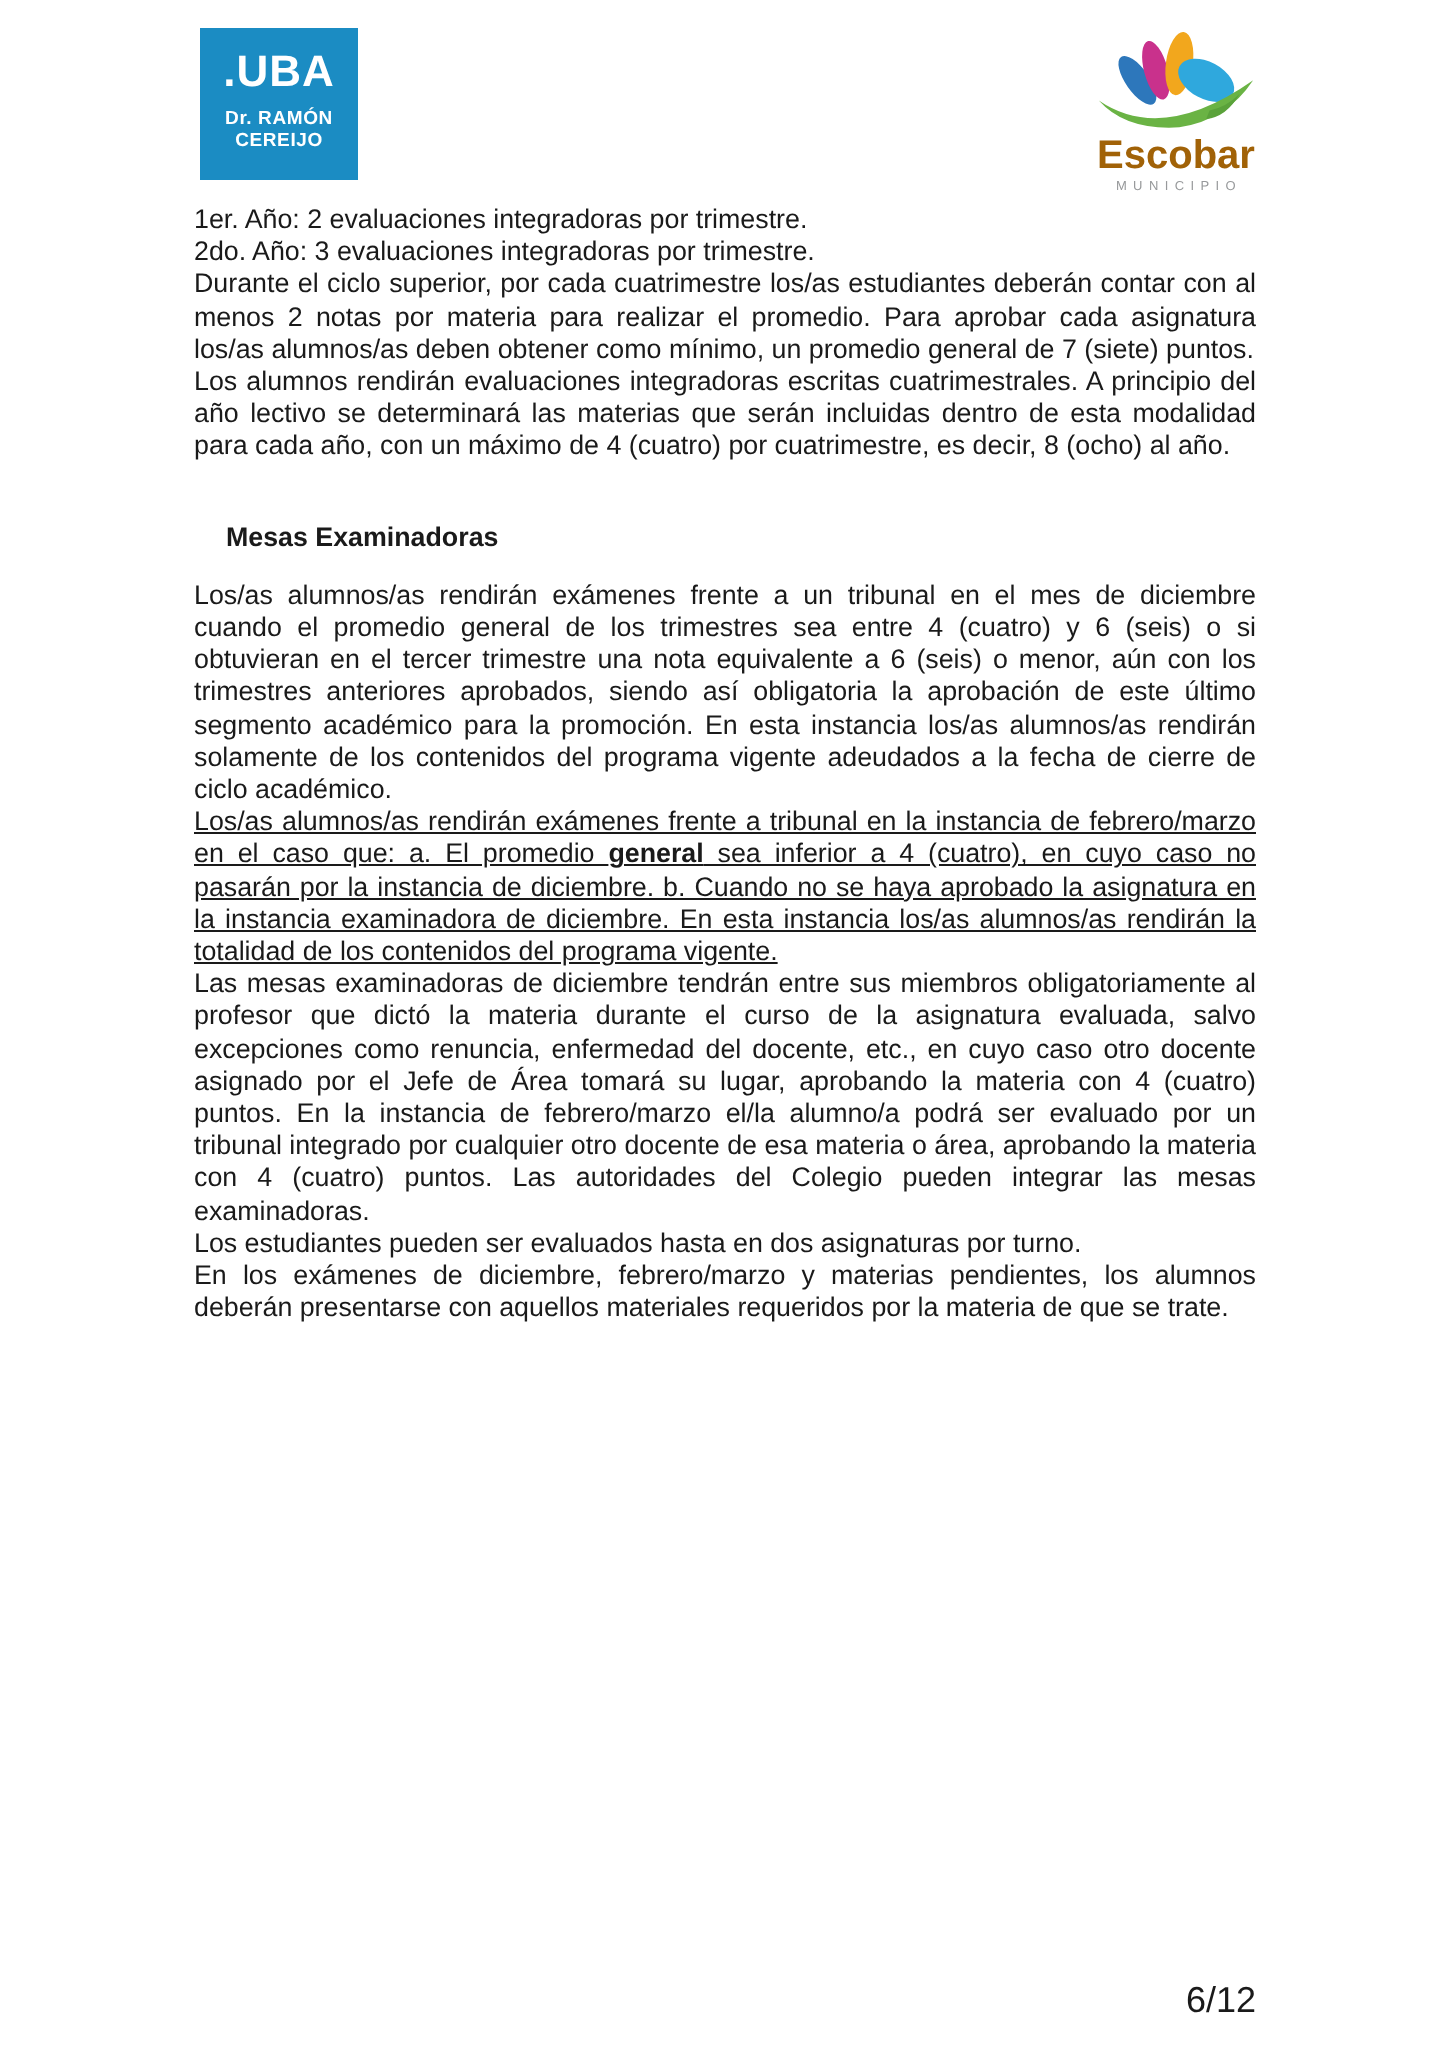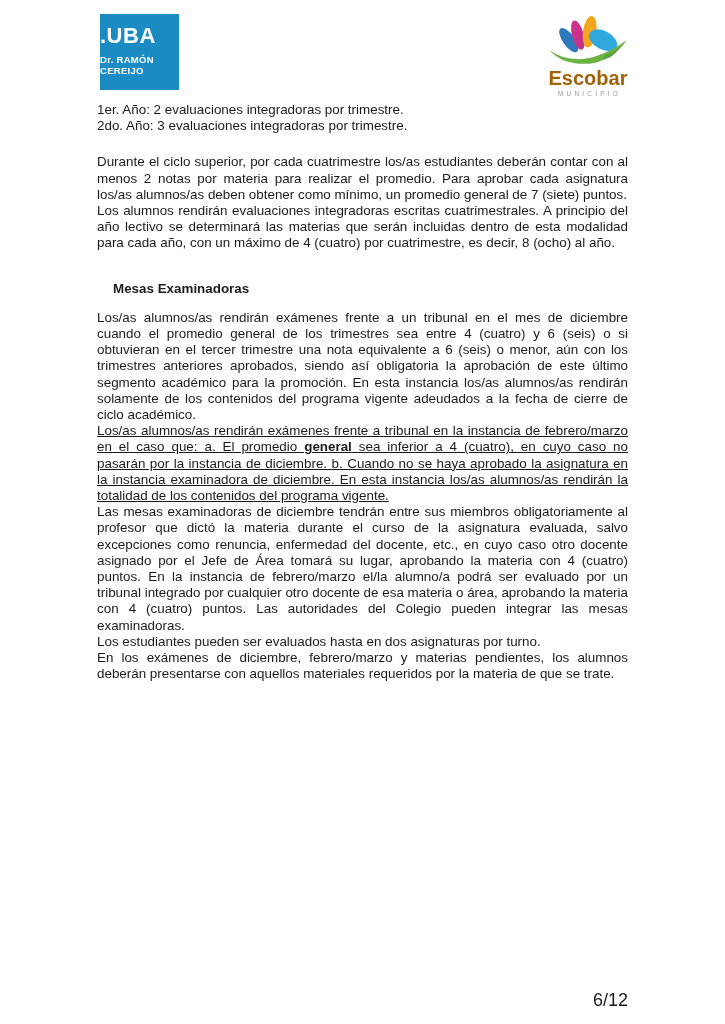--- a/index.html
+++ b/index.html
@@ -15,21 +15,21 @@
 
   
   .uba-logo {
     position: absolute;
     left: 100px;
     top: 14px;
     width: 79px;
     height: 76px;
     background: #1b8cc3;
     color: #ffffff;
-    text-align: left;
+    text-align: center;
     box-sizing: border-box;
     padding-top: 11px;
   }
   .uba-title {
     font-size: 22px;
     font-weight: 700;
     line-height: 22px;
     letter-spacing: 0.5px;
   }
   .uba-sub {
@@ -67,21 +67,21 @@
   .content {
     position: absolute;
     left: 97px;
     top: 102px;
     width: 531px;
     font-size: 13.4px;
     line-height: 16.2px;
     text-align: justify;
   }
   .content p { margin: 0; }
-  .list-block { margin-bottom: 20px; }
+  .list-block { }
   .p-intro { margin-bottom: 11px; }
   .p-ciclo { margin-bottom: 11px; }
   .p-integradoras { margin-bottom: 0; }
   .section-heading {
     font-weight: 700;
     font-size: 13.4px;
     margin: 29px 0 13px 16px;
     text-align: left;
   }
   .p-diciembre { margin-bottom: 11px; }

